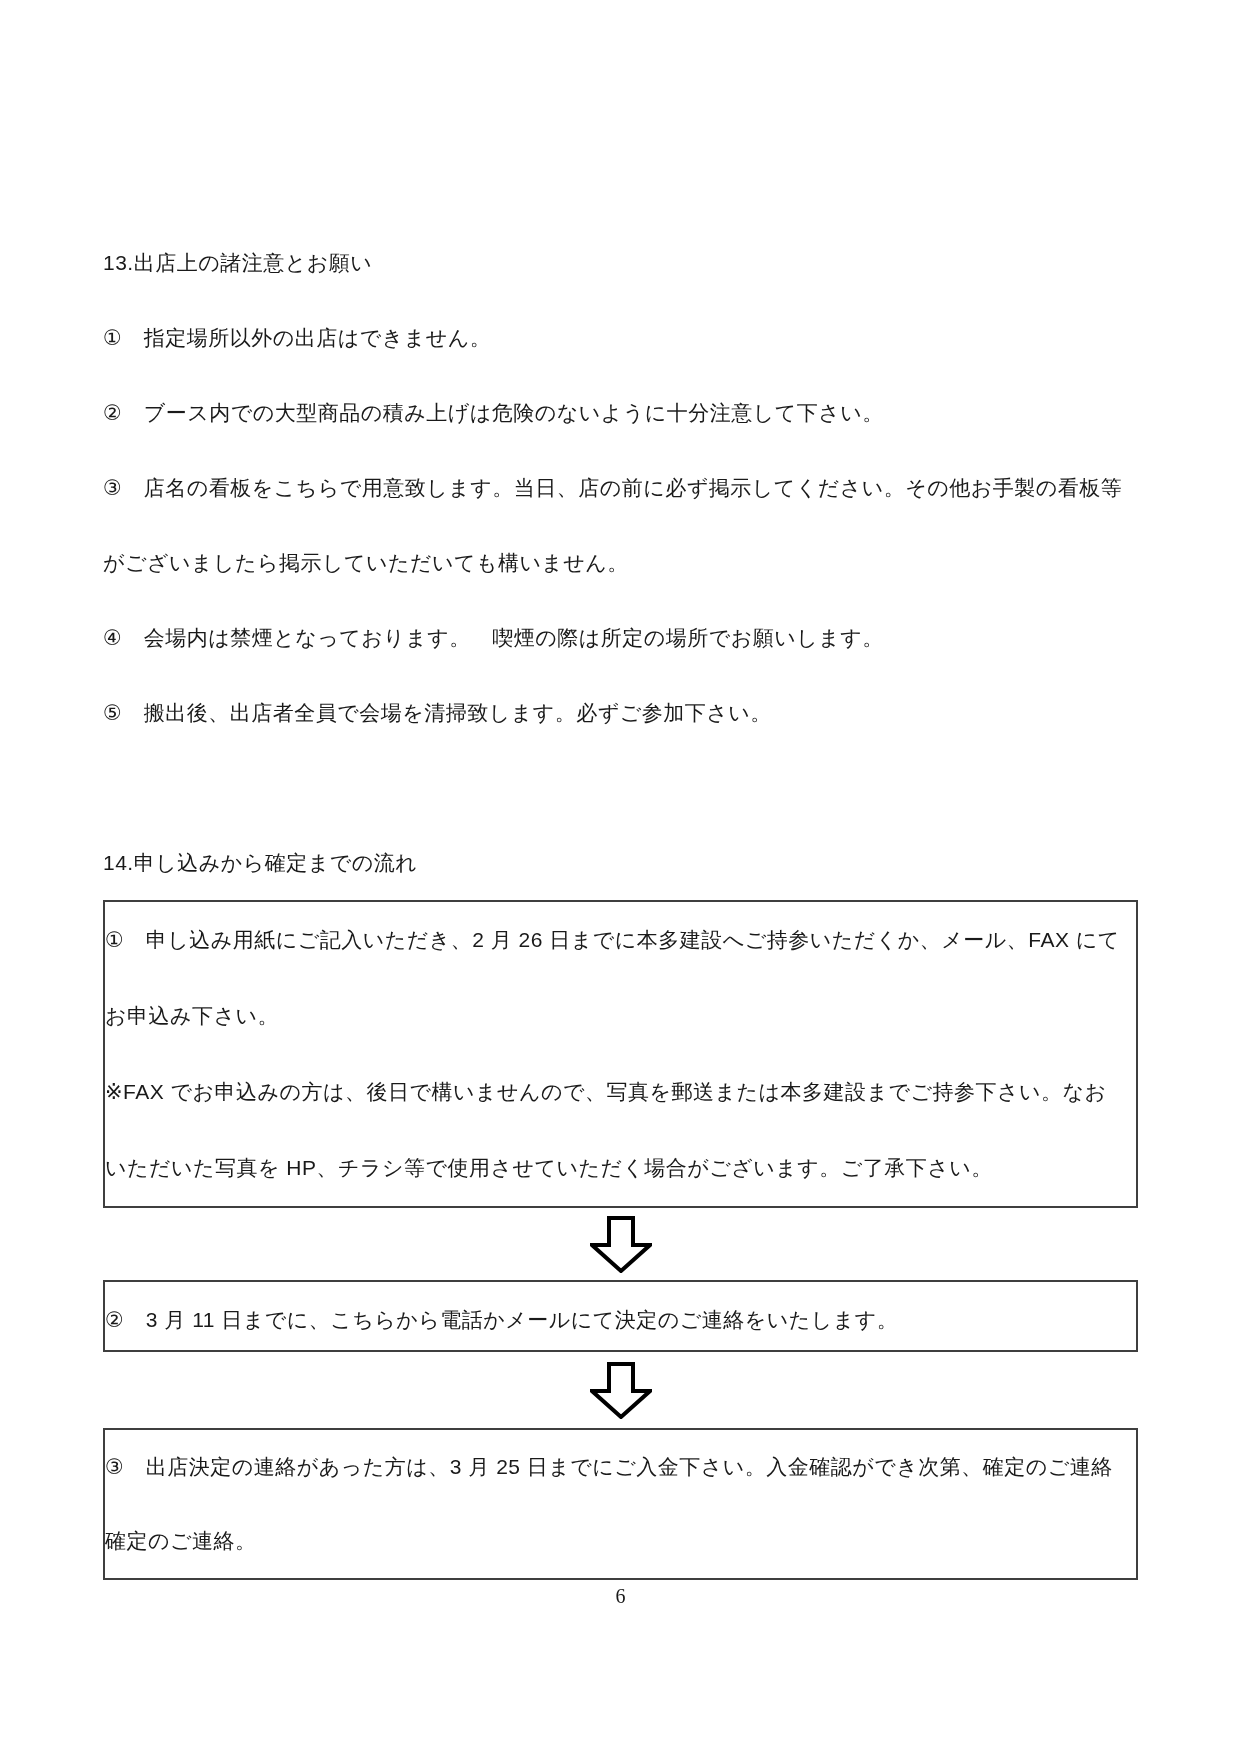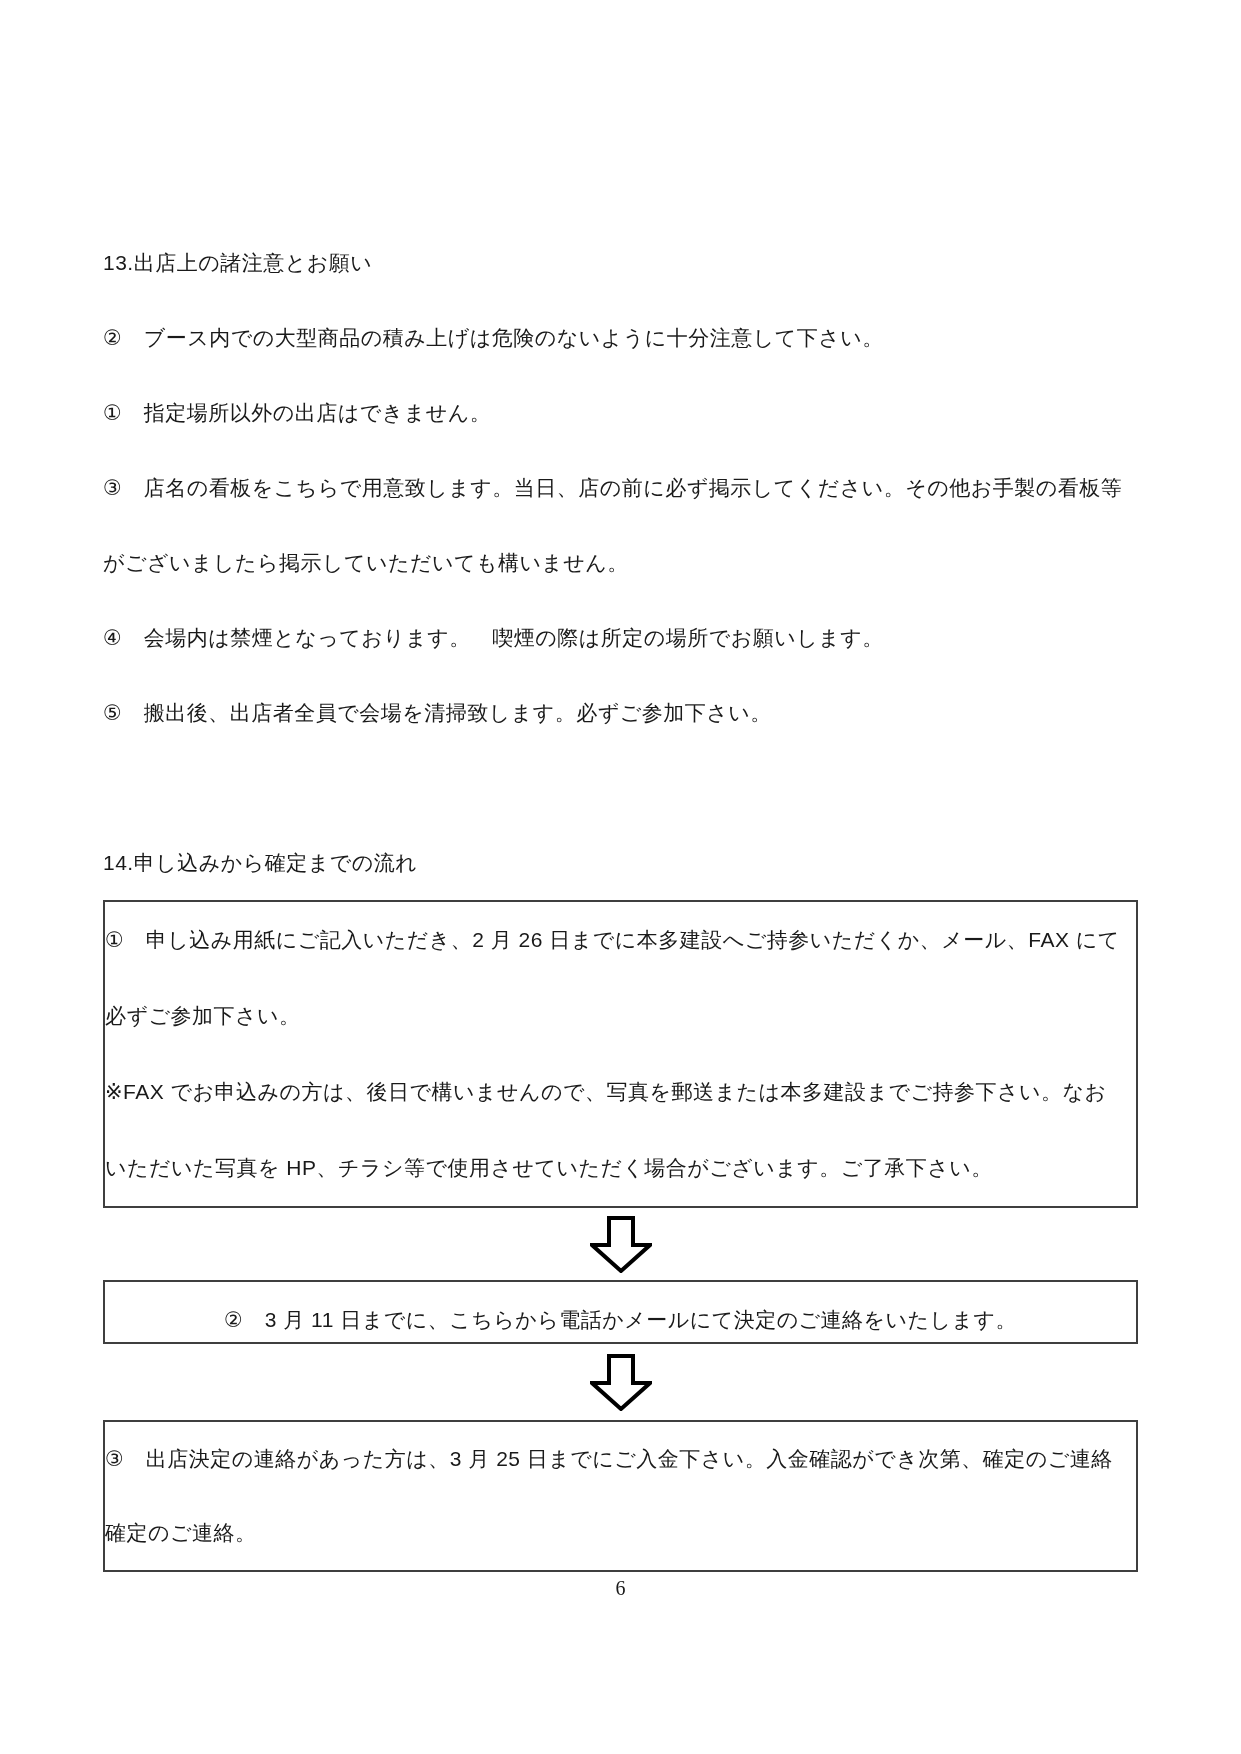--- a/index.html
+++ b/index.html
@@ -33,21 +33,21 @@
     background: #ffffff;
   }
   .box-line {
     height: 76px;
     line-height: 76px;
     font-size: 21px;
     letter-spacing: 0.5px;
     white-space: nowrap;
   }
   .box3 .box-line { height: 74px; line-height: 74px; }
-  .box2 .box-line { height: 60px; line-height: 76px; text-align: center; }
+  .box2 .box-line { height: 68px; line-height: 76px; }
   .arrow-row {
     display: flex;
     align-items: center;
     justify-content: center;
   }
   .arrow-row.first { height: 72px; }
   .arrow-row.second { height: 76px; }
   .footer-row {
     height: 32px;
     line-height: 32px;
@@ -59,34 +59,34 @@
 </style>
 </head>
 <body>
 
 <div class="page">
   <div class="content">
 
     <div class="top-pad"></div>
 
     <div class="doc-line">13.出店上の諸注意とお願い</div>
+    <div class="doc-line">①　指定場所以外の出店はできません。</div>
     <div class="doc-line">②　ブース内での大型商品の積み上げは危険のないように十分注意して下さい。</div>
-    <div class="doc-line">①　指定場所以外の出店はできません。</div>
     <div class="doc-line">③　店名の看板をこちらで用意致します。当日、店の前に必ず掲示してください。その他お手製の看板等</div>
     <div class="doc-line">がございましたら掲示していただいても構いません。</div>
     <div class="doc-line">④　会場内は禁煙となっております。　喫煙の際は所定の場所でお願いします。</div>
     <div class="doc-line">⑤　搬出後、出店者全員で会場を清掃致します。必ずご参加下さい。</div>
 
     <div class="spacer"></div>
 
     <div class="doc-line">14.申し込みから確定までの流れ</div>
 
     <div class="flow-box box1">
       <div class="box-line">①　申し込み用紙にご記入いただき、2 月 26 日までに本多建設へご持参いただくか、メール、FAX にて</div>
-      <div class="box-line">必ずご参加下さい。</div>
+      <div class="box-line">お申込み下さい。</div>
       <div class="box-line">※FAX でお申込みの方は、後日で構いませんので、写真を郵送または本多建設までご持参下さい。なお</div>
       <div class="box-line">いただいた写真を HP、チラシ等で使用させていただく場合がございます。ご了承下さい。</div>
     </div>
 
     <div class="arrow-row first">
       <svg width="62" height="57" viewBox="0 0 62 57">
         <polygon points="19,2 43,2 43,29 60,29 31,55 2,29 19,29" fill="#ffffff" stroke="#000000" stroke-width="4" stroke-linejoin="miter"></polygon>
       </svg>
     </div>
 

